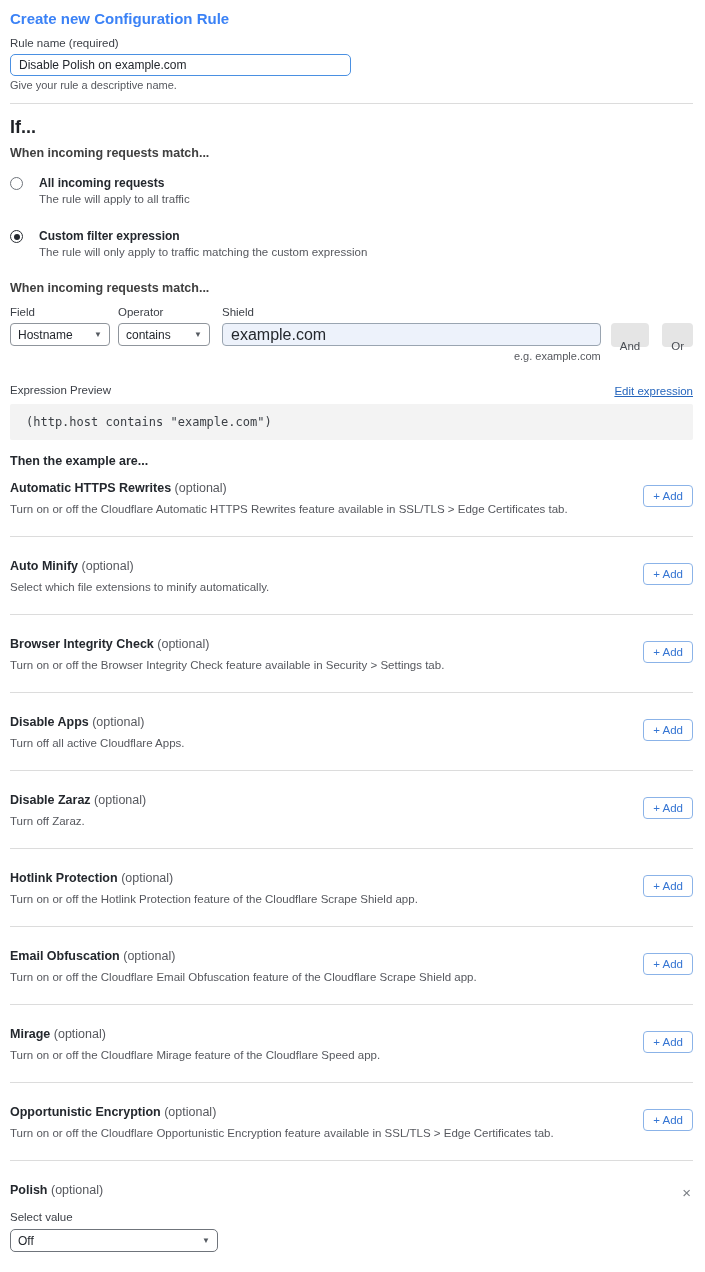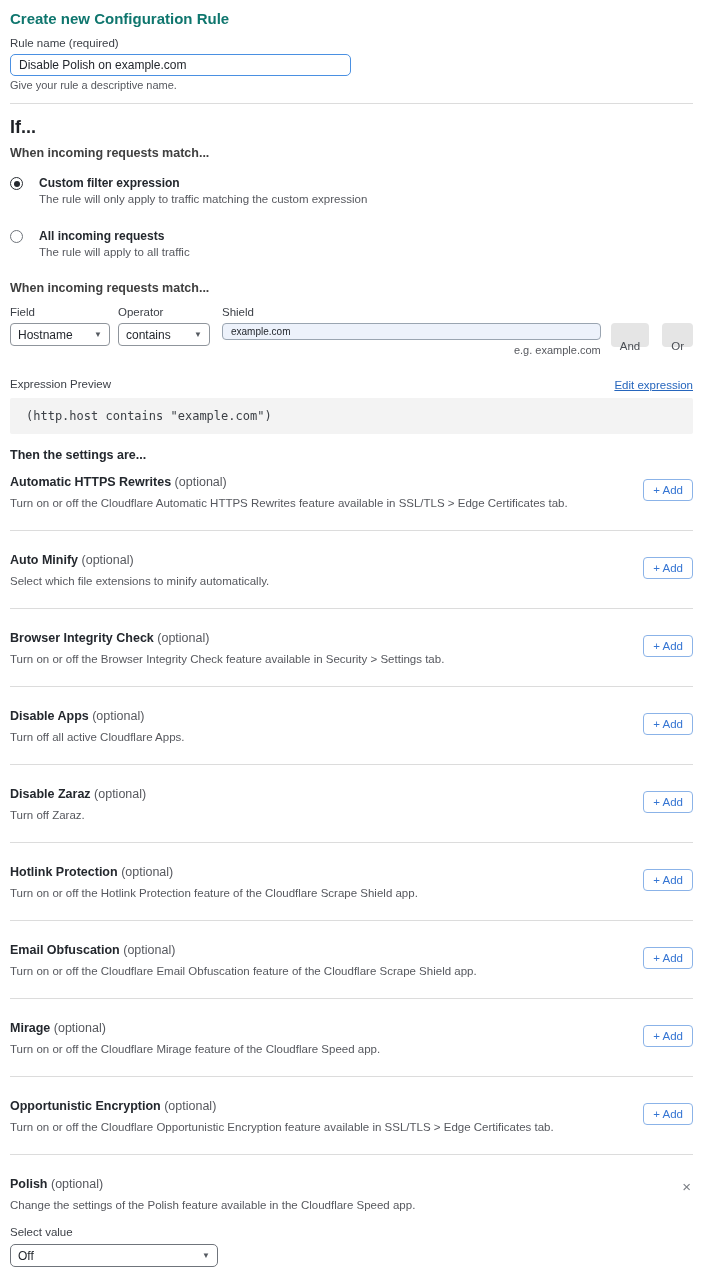--- a/index.html
+++ b/index.html
@@ -4,21 +4,21 @@
 <style>
   * { margin: 0; padding: 0; box-sizing: border-box; }
   html, body { background: #fff; }
   body {
     width: 705px;
     font-family: "Liberation Sans", "DejaVu Sans", sans-serif;
     color: #24282e;
   }
   .container { padding: 10px 12px 0 10px; width: 705px; }
 
-  .page-title { font-size: 15px; font-weight: 700; color: #0f766e; line-height: 18px; }
+  .page-title { font-size: 15px; font-weight: 700; color: #3b82f6; line-height: 18px; }
 
   .field-label { font-size: 11.5px; color: #3d4148; line-height: 13px; }
   .help-text { font-size: 11px; color: #56585e; line-height: 13px; }
 
   .rule-name-label { margin-top: 9px; }
   .rule-name-input {
     display: block; margin-top: 4px; width: 341px; height: 22px;
     border: 1px solid #4a90e2; border-radius: 5px; padding: 0 8px;
     font-family: "Liberation Sans", sans-serif; font-size: 12px; color: #24282e;
     background: #fff; outline: none;
@@ -56,23 +56,23 @@
   .builder-controls { margin-top: 4px; }
 
   .select-box {
     height: 23px; border: 1px solid #8f959c; border-radius: 4px; background: #fff;
     display: flex; align-items: center; justify-content: space-between;
     padding: 0 7px; font-size: 12px; color: #24282e; cursor: pointer;
   }
   .caret { font-size: 8px; color: #555a61; line-height: 1; }
 
   .value-input {
-    width: 100%; height: 17px; border: 1px solid #9aa5b1; border-radius: 4px;
+    width: 100%; height: 23px; border: 1px solid #9aa5b1; border-radius: 4px;
     background: #edf2fb; padding: 0 8px; font-family: "Liberation Sans", sans-serif;
-    font-size: 10px; color: #24282e; outline: none; display: block;
+    font-size: 16px; color: #24282e; outline: none; display: block;
   }
   .value-help { margin-top: 4px; text-align: right; }
 
   .andor { display: flex; margin-left: 10px; margin-top: 17px; }
   .andor-btn {
     height: 23px; padding: 12px 9px; background: #e5e5e5; border: none; border-radius: 4px;
     font-family: "Liberation Sans", sans-serif; font-size: 11.5px; color: #4a4e54;
     cursor: pointer; line-height: 23px;
   }
   .andor-btn + .andor-btn { margin-left: 13px; }
@@ -122,31 +122,31 @@
   <input class="rule-name-input" type="text" value="Disable Polish on example.com" style="">
   <div class="help-text rule-name-help">Give your rule a descriptive name.</div>
 
   <hr class="divider">
 
   <div class="if-heading">If...</div>
   <div class="match-heading match-heading-1">When incoming requests match...</div>
 
   <div class="radio-group">
     <div class="radio-row">
+      <span class="radio-circle"></span>
+      <span class="radio-texts">
+        <span class="radio-label" style="display:block">All incoming requests</span>
+        <span class="radio-desc" style="display:block">The rule will apply to all traffic</span>
+      </span>
+    </div>
+    <div class="radio-row">
       <span class="radio-circle selected"></span>
       <span class="radio-texts">
         <span class="radio-label" style="display:block">Custom filter expression</span>
         <span class="radio-desc" style="display:block">The rule will only apply to traffic matching the custom expression</span>
-      </span>
-    </div>
-    <div class="radio-row">
-      <span class="radio-circle"></span>
-      <span class="radio-texts">
-        <span class="radio-label" style="display:block">All incoming requests</span>
-        <span class="radio-desc" style="display:block">The rule will apply to all traffic</span>
       </span>
     </div>
   </div>
 
   <div class="match-heading match-heading-2">When incoming requests match...</div>
 
   <div class="builder">
     <div class="builder-row">
       <div class="builder-col-field">
         <div class="field-label">Field</div>
@@ -173,21 +173,21 @@
       </div>
     </div>
   </div>
 
   <div class="preview-row">
     <span class="field-label">Expression Preview</span>
     <a class="edit-link">Edit expression</a>
   </div>
   <div class="code-box">(http.host contains "example.com")</div>
 
-  <div class="then-heading">Then the settings are...</div>
+  <div class="then-heading">Then the example are...</div>
 
   <div class="setting-section first">
     <div class="setting-title">
       <span class="name">Automatic HTTPS Rewrites</span><span class="optional"> (optional)</span>
     </div>
     <div class="setting-desc">Turn on or off the Cloudflare Automatic HTTPS Rewrites feature available in SSL/TLS &gt; Edge Certificates tab.</div>
     <button class="add-btn">+ Add</button>
   </div>
 
   <div class="setting-section">
@@ -251,21 +251,20 @@
       <span class="name">Opportunistic Encryption</span><span class="optional"> (optional)</span>
     </div>
     <div class="setting-desc">Turn on or off the Cloudflare Opportunistic Encryption feature available in SSL/TLS &gt; Edge Certificates tab.</div>
     <button class="add-btn">+ Add</button>
   </div>
 
   <div class="setting-section last">
     <div class="setting-title">
       <span class="name">Polish</span><span class="optional"> (optional)</span>
     </div>
-    <div class="setting-desc">Change the settings of the Polish feature available in the Cloudflare Speed app.</div>
     <button class="close-btn">×</button>
     <div class="field-label polish-select-label">Select value</div>
     <div class="select-box polish-select">
       <span>Off</span>
       <span class="caret">▼</span>
     </div>
   </div>
 
 </div>
 

